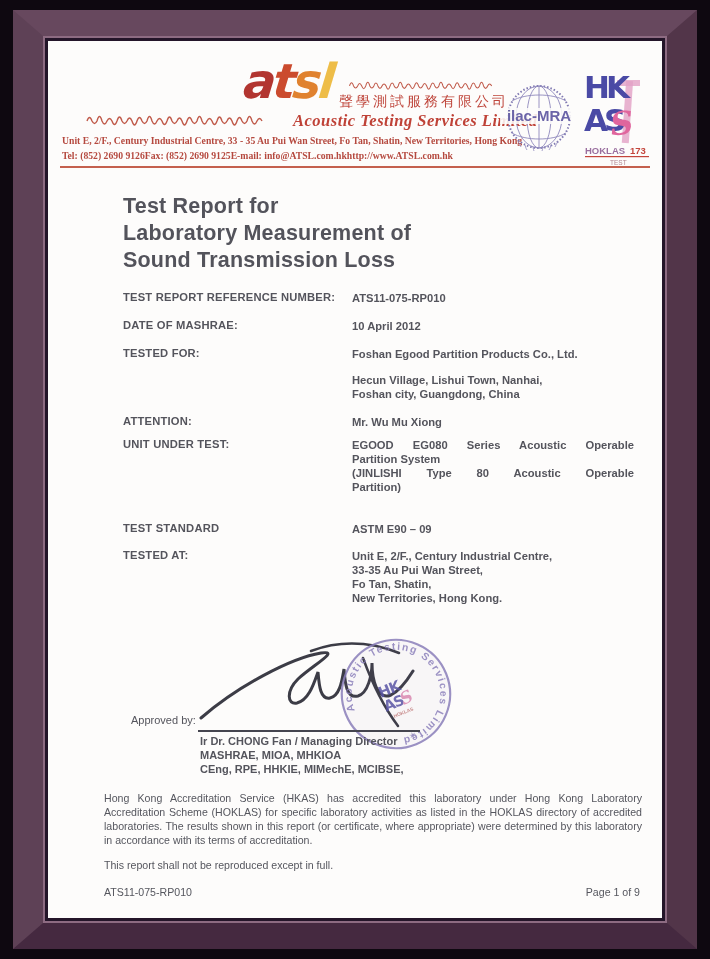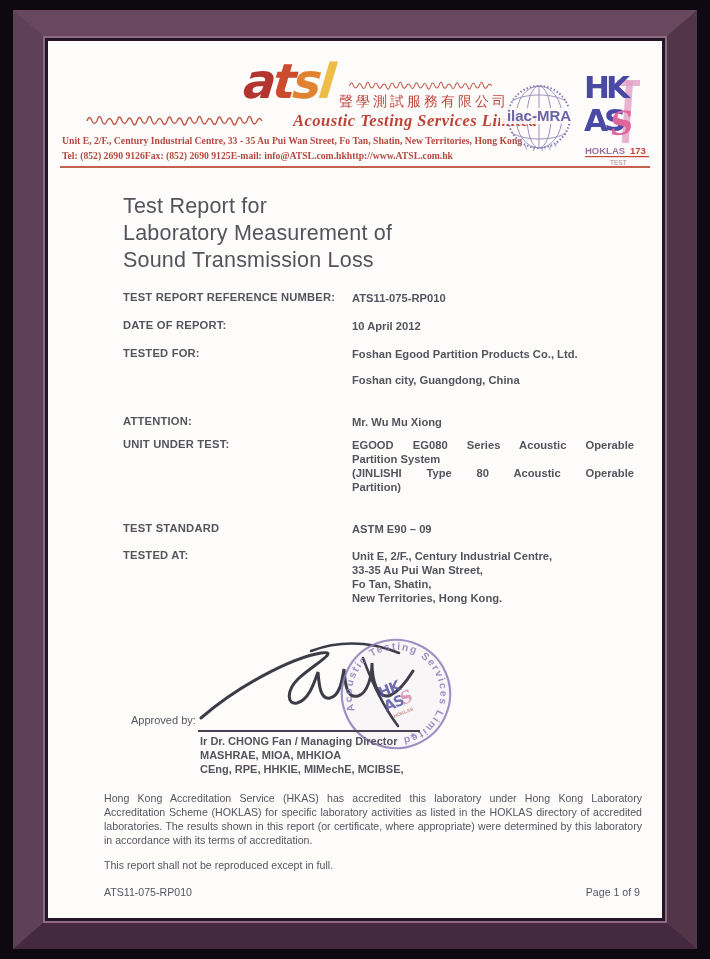--- a/index.html
+++ b/index.html
@@ -33,21 +33,21 @@
                 color:#bf4237; letter-spacing:0.5px; }
   .addr    { left:14px; top:94px;  font-family:"Liberation Serif", serif; font-weight:bold;
              font-size:9.7px; color:#b5493f; }
   .contact { left:14px; top:109px; font-family:"Liberation Serif", serif; font-weight:bold;
              font-size:9.7px; color:#b5493f; display:flex; }
   .ilac { left:452px; top:42px; }
   .hkas { left:536px; top:30px; }
   .red-rule { left:12px; top:125px; width:590px; height:2px; background:#c4604e; }
 
   
-  .title { left:75px; top:152px; font-size:21.5px; font-weight:normal;
+  .title { left:75px; top:152px; font-size:21.5px; font-weight:bold;
            color:#53535b; line-height:27px; letter-spacing:0.2px; }
 
   
   .frow   { position:absolute; left:75px; width:520px; }
   .flabel { position:absolute; left:0; width:225px; font-size:11.2px; font-weight:bold;
             color:#54545c; letter-spacing:0.2px; }
   .fvalue { position:absolute; left:229px; width:282px; font-size:11.2px; font-weight:bold;
             color:#54545c; line-height:14px; }
   .jline  { text-align:justify; text-align-last:justify; }
 
@@ -126,31 +126,32 @@
         <div>Laboratory Measurement of</div>
         <div>Sound Transmission Loss</div>
       </div>
 
       <div class="frow" style="top:250px">
         <div class="flabel">TEST REPORT REFERENCE NUMBER:</div>
         <div class="fvalue">ATS11-075-RP010</div>
       </div>
 
       <div class="frow" style="top:278px">
-        <div class="flabel">DATE OF REPORT:</div>
+        <div class="flabel">DATE OF MASHRAE:</div>
         <div class="fvalue">10 April 2012</div>
       </div>
 
       <div class="frow" style="top:306px">
         <div class="flabel">TESTED FOR:</div>
         <div class="fvalue">Foshan Egood Partition Products Co., Ltd.</div>
       </div>
 
       <div class="frow" style="top:332px">
         <div class="fvalue">
+          <div>Hecun Village, Lishui Town, Nanhai,</div>
           <div>Foshan city, Guangdong, China</div>
         </div>
       </div>
 
       <div class="frow" style="top:374px">
         <div class="flabel">ATTENTION:</div>
         <div class="fvalue">Mr. Wu Mu Xiong</div>
       </div>
 
       <div class="frow" style="top:397px">

